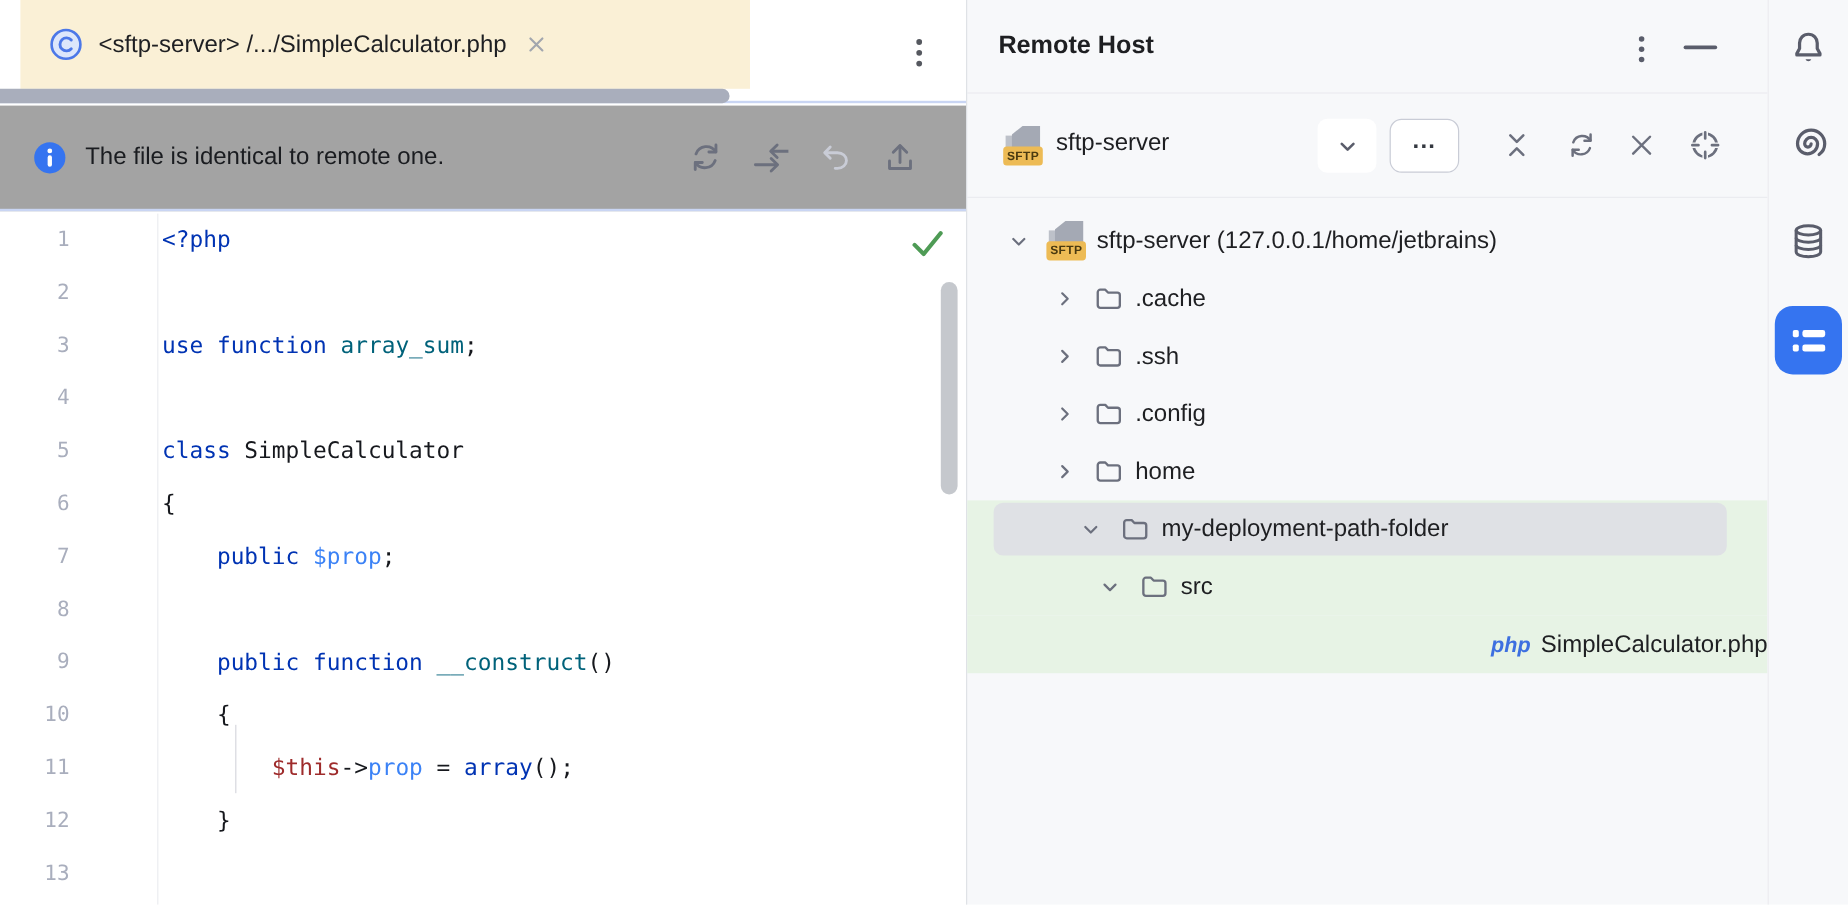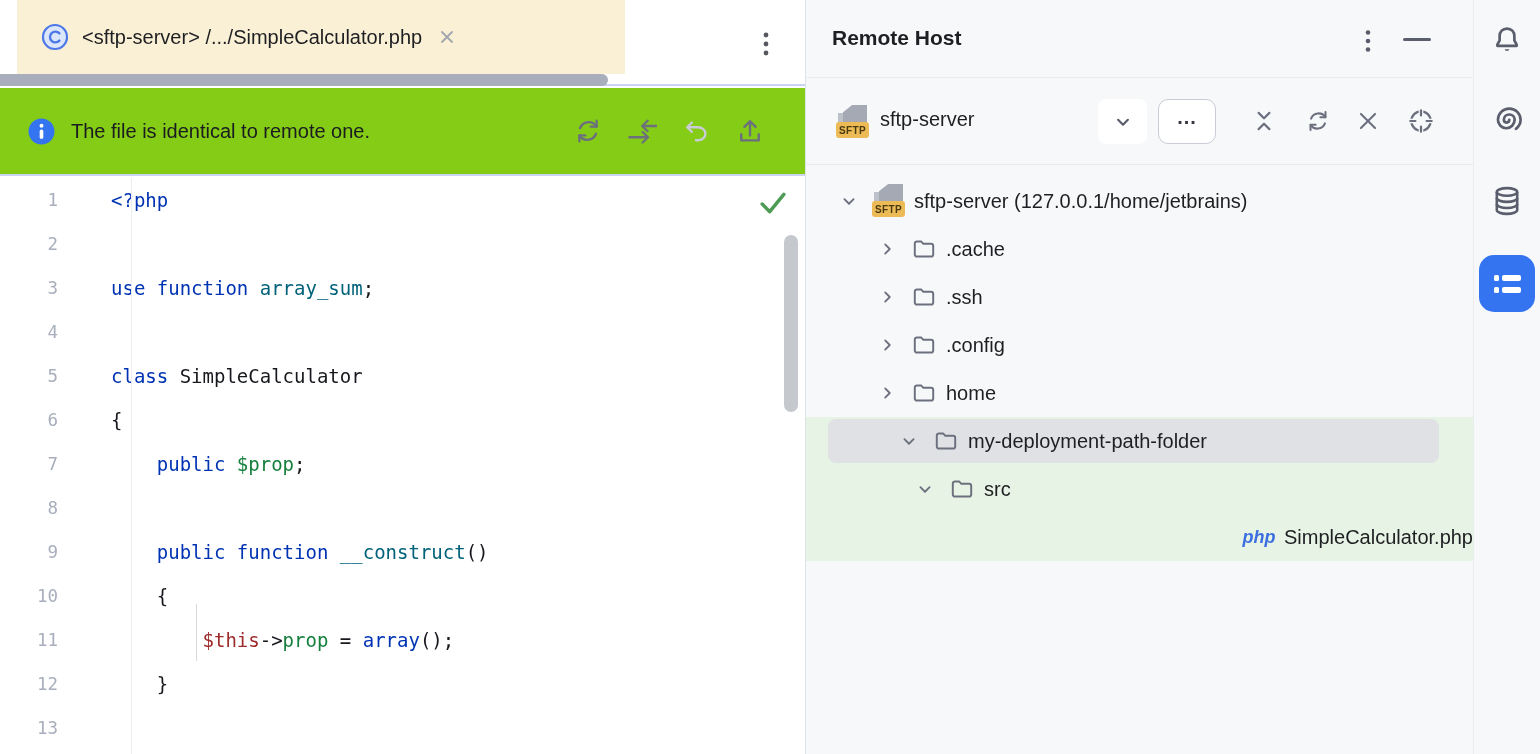--- a/index.html
+++ b/index.html
@@ -13,31 +13,31 @@
   .tabbar { position:absolute; left:0; top:0; width:805px; height:86px; background:#fff;
             border-bottom:2px solid #C9D5F3; }
   .tab { position:absolute; left:17px; top:0; width:608px; height:74px; background:#FAF0D6;
          display:flex; align-items:center; padding-left:24px; }
   .tab-underline { position:absolute; left:0; top:74px; width:608px; height:12px;
                    background:#A9AEBC; border-radius:0 7px 7px 0; }
   .tab-title { font-size:20px; color:#1E1F22; margin-left:13px; white-space:nowrap; }
   .tab-close { margin-left:16px; display:flex; align-items:center; cursor:default; }
   .tabbar-kebab { position:absolute; left:754px; top:29px; }
 
-  .banner { position:absolute; left:0; top:88px; width:805px; height:88px; background:#84cc16;
+  .banner { position:absolute; left:0; top:88px; width:805px; height:88px; background:#a3a3a3;
             border-bottom:2px solid #C9D5F3; display:flex; align-items:center; padding:0 40px 0 28px; }
   .banner-text { font-size:20px; color:#1A1C20; margin-left:16px; flex:1; }
   .banner-icons { display:flex; align-items:center; gap:24px; }
 
   .code-area { position:absolute; left:0; top:178px; width:805px; height:576px; background:#fff; }
   .gutter-sep { position:absolute; left:131px; top:0; bottom:0; width:1px; background:#ECEDF0; }
   .code-line { display:flex; height:44px; align-items:center; }
   .ln { width:58px; flex:none; text-align:right; color:#A9AEBD; font:17.5px "DejaVu Sans Mono", monospace; }
-  .ct { margin-left:53px; font:19px "DejaVu Sans Mono", monospace; white-space:pre; }
-  .kw{color:#0033B3} .fn{color:#00627A} .vr{color:#15803d} .th{color:#9E2B2B} .pl{color:#16181D}
+  .ct { margin-left:77px; font:19px "DejaVu Sans Mono", monospace; white-space:pre; }
+  .kw{color:#0033B3} .fn{color:#00627A} .vr{color:#3b82f6} .th{color:#9E2B2B} .pl{color:#16181D}
   .indent-guide { position:absolute; left:196px; top:426px; width:1px; height:57px; background:#D6D8DE; }
   .editor-check { position:absolute; left:758px; top:12px; }
   .editor-scrollbar { position:absolute; left:784px; top:57px; width:14px; height:177px;
                       border-radius:7px; background:rgba(150,154,164,.55); }
 
   
   .tool-window { position:absolute; left:805px; top:0; width:668px; height:754px;
                  background:#F7F8FA; border-left:1px solid #DFE2E6; }
   .tw-header { position:absolute; left:0; top:0; width:100%; height:78px; border-bottom:1px solid #EBECF0; }
   .tw-title { position:absolute; left:26px; top:26px; font-size:21px; font-weight:600; color:#1E1F22; }

